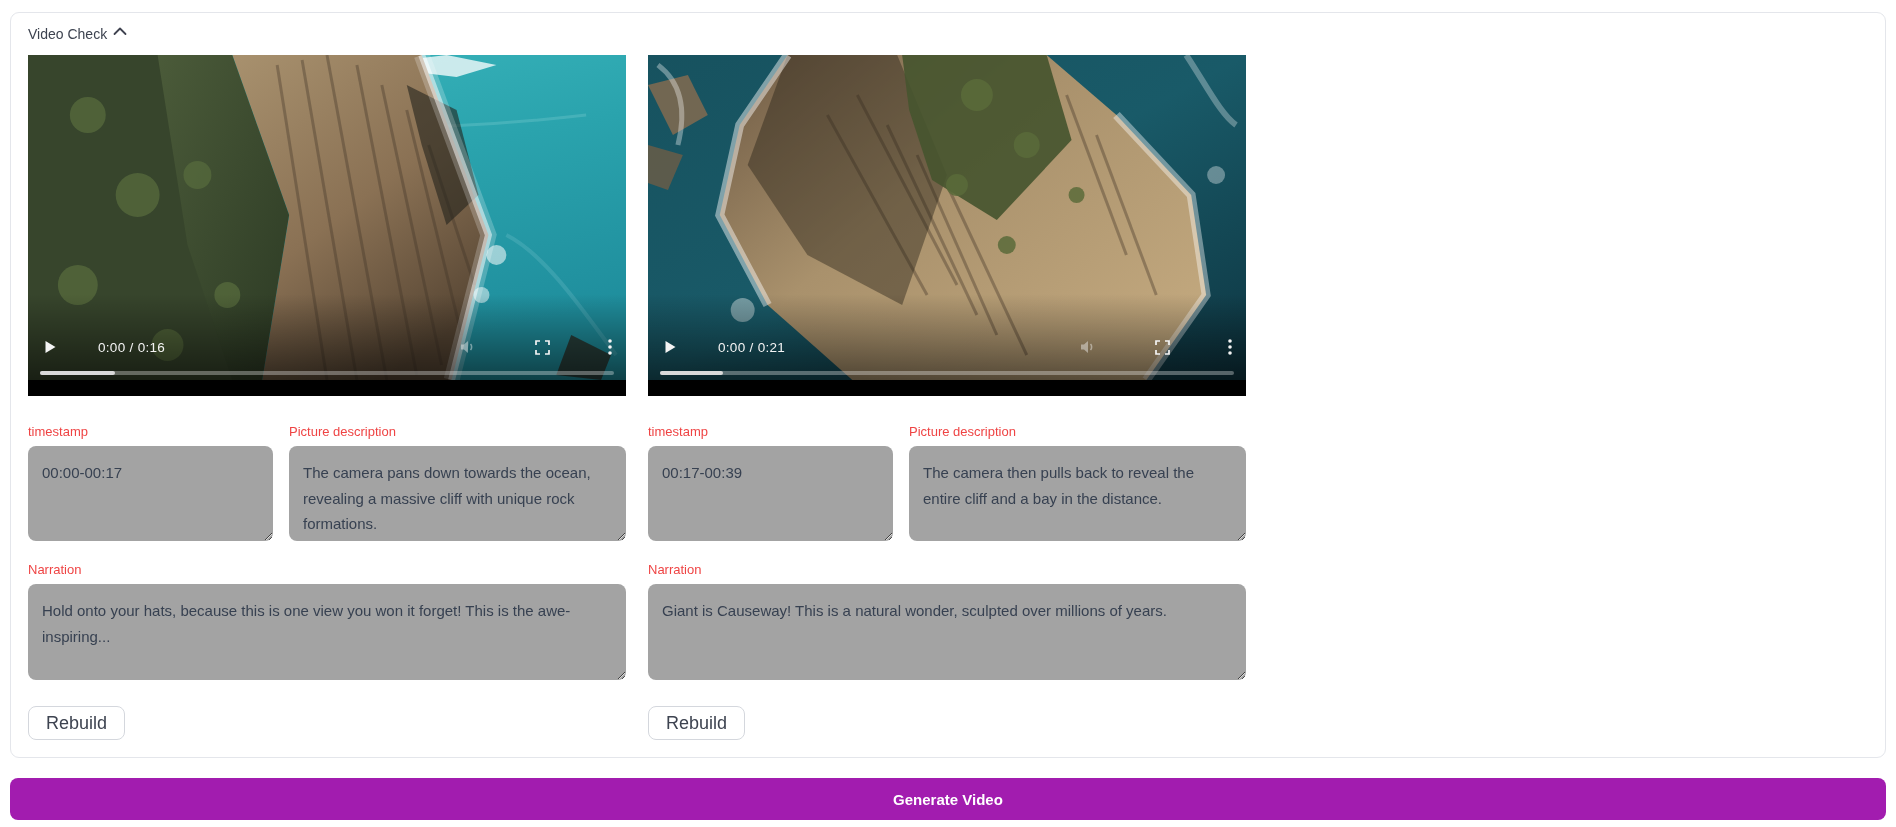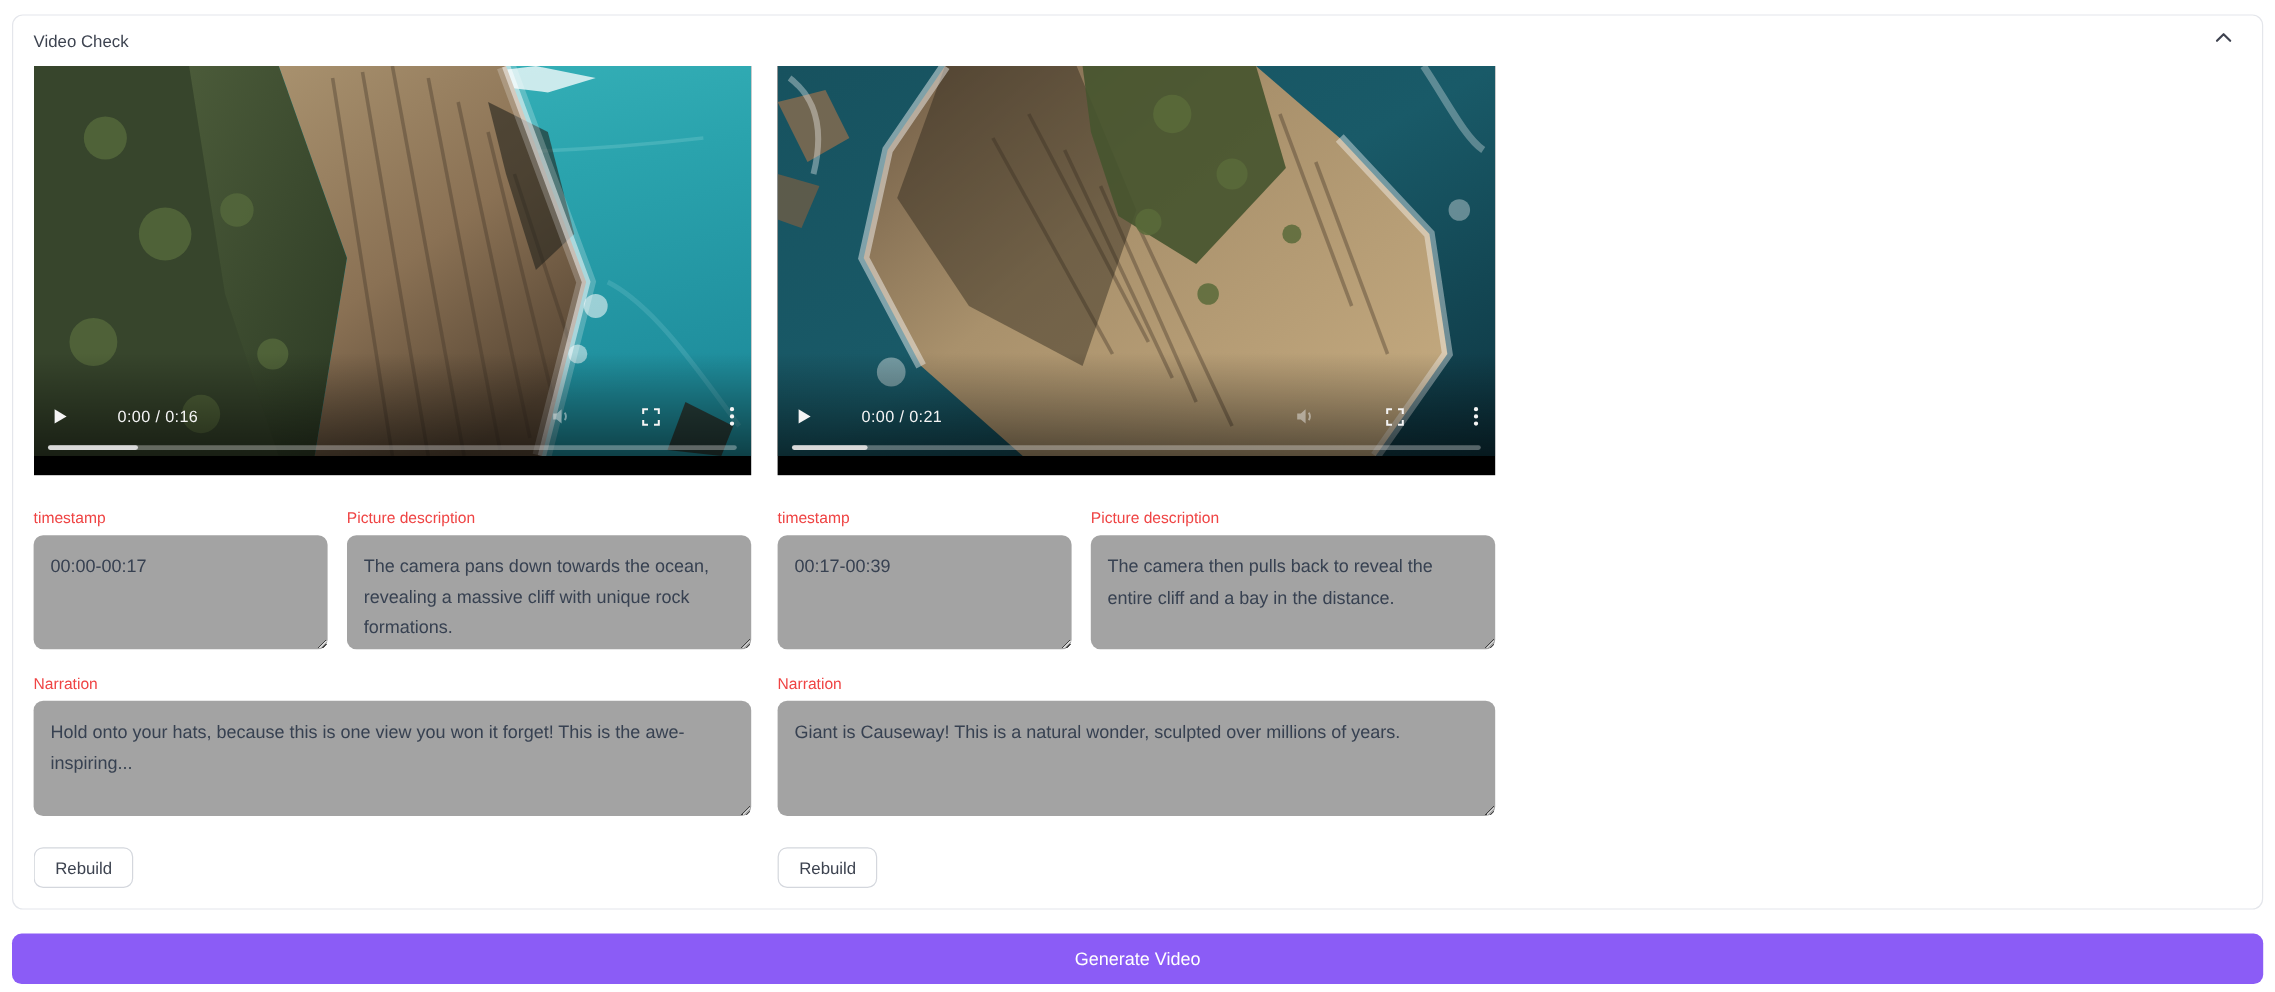--- a/index.html
+++ b/index.html
@@ -9,21 +9,21 @@
     font-family:"Liberation Sans", sans-serif;
     color:#374151;
     position:relative;
     overflow:hidden;
   }
   .panel{
     position:absolute; left:10px; top:12px; width:1876px; height:746px;
     background:#ffffff; border:1px solid #e4e6eb; border-radius:9px;
     padding:8px 17px 12px 17px;
   }
-  .panel-header{ display:flex; align-items:flex-start; justify-content:space-between; }
+  .panel-header{ display:flex; align-items:flex-start; justify-content:flex-start; }
   .panel-title{ font-size:14px; color:#3d4350; padding-top:5px; }
   .collapse-btn{ background:none; border:none; padding:6px; cursor:pointer; margin-right:2px; }
   .clips-row{ display:flex; gap:22px; margin-top:13px; }
   .clip{ width:598px; }
 
   
   .video{
     width:598px; height:341px; background:#000; position:relative; overflow:hidden;
   }
   .scene{ position:absolute; left:0; top:0; right:0; bottom:16px; }
@@ -55,29 +55,29 @@
     display:block; width:100%; background:#a3a3a3; border:0; border-radius:8px;
     padding:14px 14px; font-family:"Liberation Sans", sans-serif;
     font-size:15px; line-height:1.7; color:#374151; resize:both; outline:none;
   }
   .ta-sm{ height:95px; }
   .ta-narr{ height:96px; }
   .narr-block{ margin-top:21px; }
   .rebuild-btn{
     margin-top:26px; height:34px; padding:0 17px;
     background:#ffffff; border:1px solid #d4d7dd; border-radius:8px;
-    font-family:"Liberation Sans", sans-serif; font-size:14px; color:#3d4350;
+    font-family:"Liberation Sans", sans-serif; font-size:18px; color:#3d4350;
     cursor:pointer;
   }
 
   
   .generate-btn{
     position:absolute; left:10px; top:778px; width:1876px; height:42px;
-    border:none; border-radius:8px; background:#8b5cf6; color:#ffffff;
-    font-family:"Liberation Sans", sans-serif; font-size:15px; font-weight:normal;
+    border:none; border-radius:8px; background:#a21caf; color:#ffffff;
+    font-family:"Liberation Sans", sans-serif; font-size:15px; font-weight:bold;
     cursor:pointer;
   }
 </style>
 </head>
 <body>
 
 <div class="panel">
   <div class="panel-header">
     <span class="panel-title">Video Check</span>
     <button class="collapse-btn">

